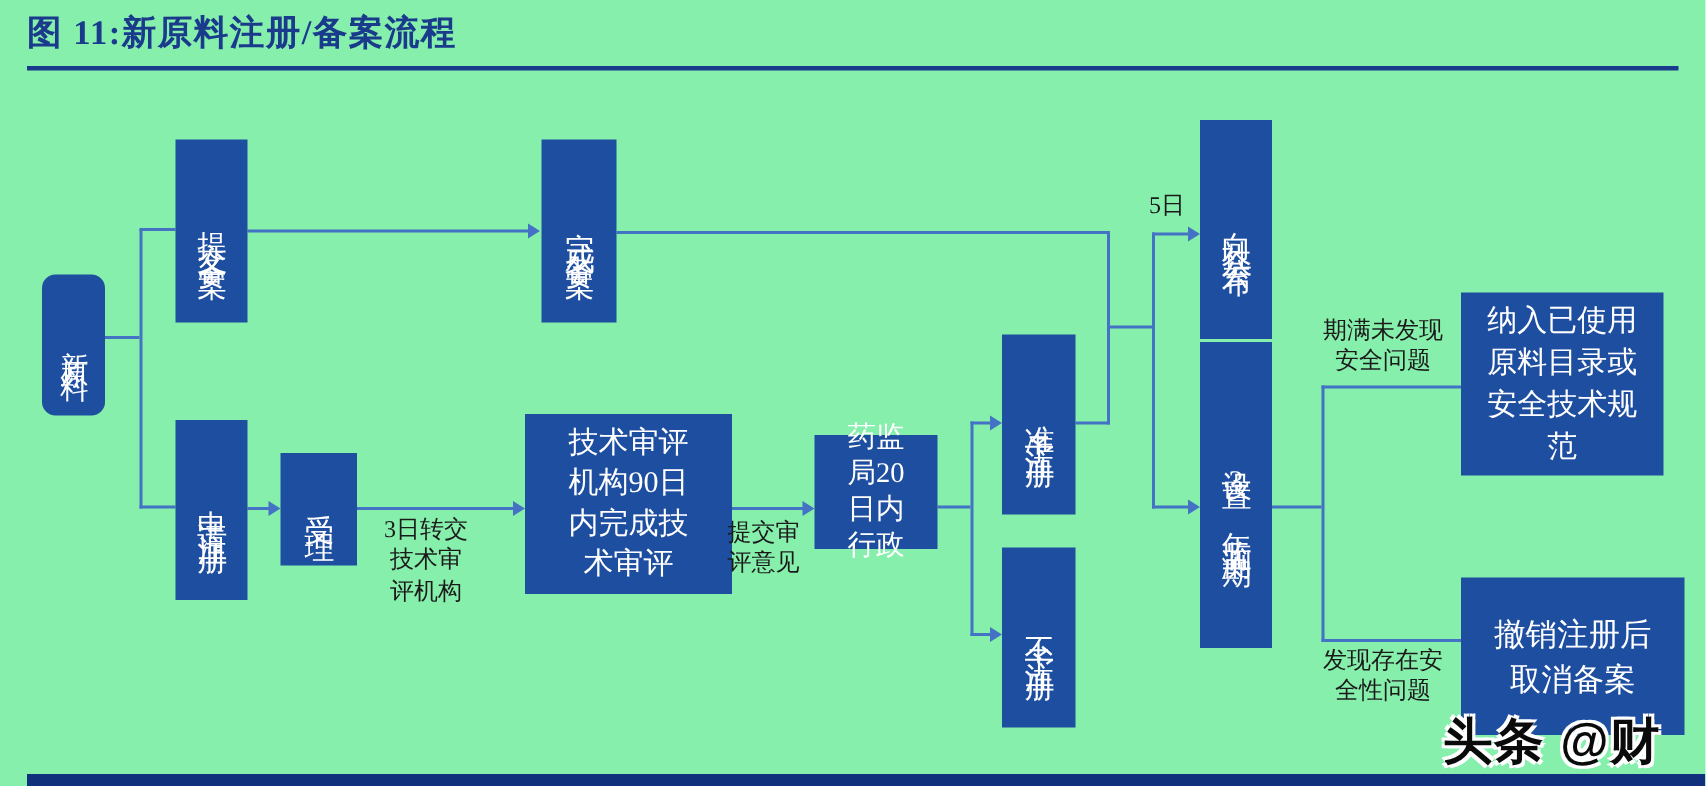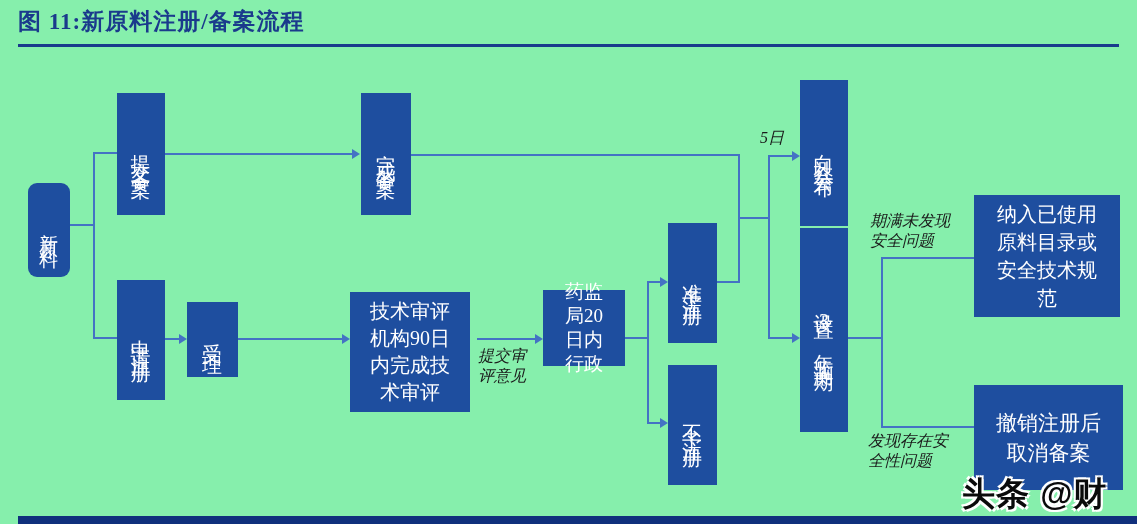--- a/index.html
+++ b/index.html
@@ -22,21 +22,21 @@
   .vtext{writing-mode:vertical-lr;text-orientation:upright;line-height:1;}
   .hl{position:absolute;height:2px;background:#4472c4;}
   .vl{position:absolute;width:2px;background:#4472c4;}
   .ah{
     position:absolute;width:0;height:0;
     border-top:5px solid transparent;border-bottom:5px solid transparent;
     border-left:8px solid #4472c4;
   }
   .elabel{
     position:absolute;color:#1a1a1a;font-size:16px;line-height:1.28;
-    white-space:pre-line;font-style:italic;
+    text-align:center;white-space:pre-line;
   }
   .watermark{
     position:absolute;left:962px;top:472px;
     font-family:"Liberation Sans", sans-serif;font-weight:900;font-size:33px;
     color:#0a0a0a;letter-spacing:1px;
     text-shadow:-2px -2px 0 #fff,2px -2px 0 #fff,-2px 2px 0 #fff,2px 2px 0 #fff;
   }
   .bottom-bar{position:absolute;left:18px;top:516px;width:1119px;height:8px;background:#10307c;}
 </style>
 </head>
@@ -92,21 +92,21 @@
   </div>
 
   <div class="node" style="left:187px;top:302px;width:51px;height:75px;letter-spacing:13px">
     <span class="vtext">受理</span>
   </div>
 
   <div class="node" style="left:361px;top:93px;width:50px;height:122px;letter-spacing:8px">
     <span class="vtext">完成备案</span>
   </div>
 
-  <div class="node" style="left:350px;top:292px;width:120px;height:120px">
+  <div class="node" style="left:350px;top:276px;width:138px;height:120px">
     <span>技术审评
 机构90日
 内完成技
 术审评</span>
   </div>
 
   <div class="node" style="left:543px;top:290px;width:82px;height:76px;font-size:19px;line-height:24px">
     <span>药监
 局20
 日内
@@ -122,32 +122,35 @@
   </div>
 
   <div class="node" style="left:800px;top:80px;width:48px;height:146px;letter-spacing:6px">
     <span class="vtext">向社会公布</span>
   </div>
 
   <div class="node" style="left:800px;top:228px;width:48px;height:204px;letter-spacing:6px">
     <span class="vtext">设置3年监测期</span>
   </div>
 
-  <div class="node" style="left:974px;top:195px;width:146px;height:122px;line-height:28px">
+  <div class="node" style="left:974px;top:195px;width:135px;height:122px;line-height:28px">
     <span>纳入已使用
 原料目录或
 安全技术规
 范</span>
   </div>
 
   <div class="node" style="left:974px;top:385px;width:149px;height:105px;font-size:21px;line-height:30px">
     <span>撤销注册后
 取消备案</span>
   </div>
 
+  <div class="elabel" style="left:240px;top:344px;width:88px">3日转交
+技术审
+评机构</div>
   <div class="elabel" style="left:478px;top:346px;width:62px">提交审
 评意见</div>
   <div class="elabel" style="left:760px;top:128px;width:36px">5日</div>
   <div class="elabel" style="left:868px;top:431px;width:108px">发现存在安
 全性问题</div>
   <div class="elabel" style="left:870px;top:211px;width:104px">期满未发现
 安全问题</div>
 
   <div class="watermark">头条 @财是</div>
   <div class="bottom-bar"></div>

